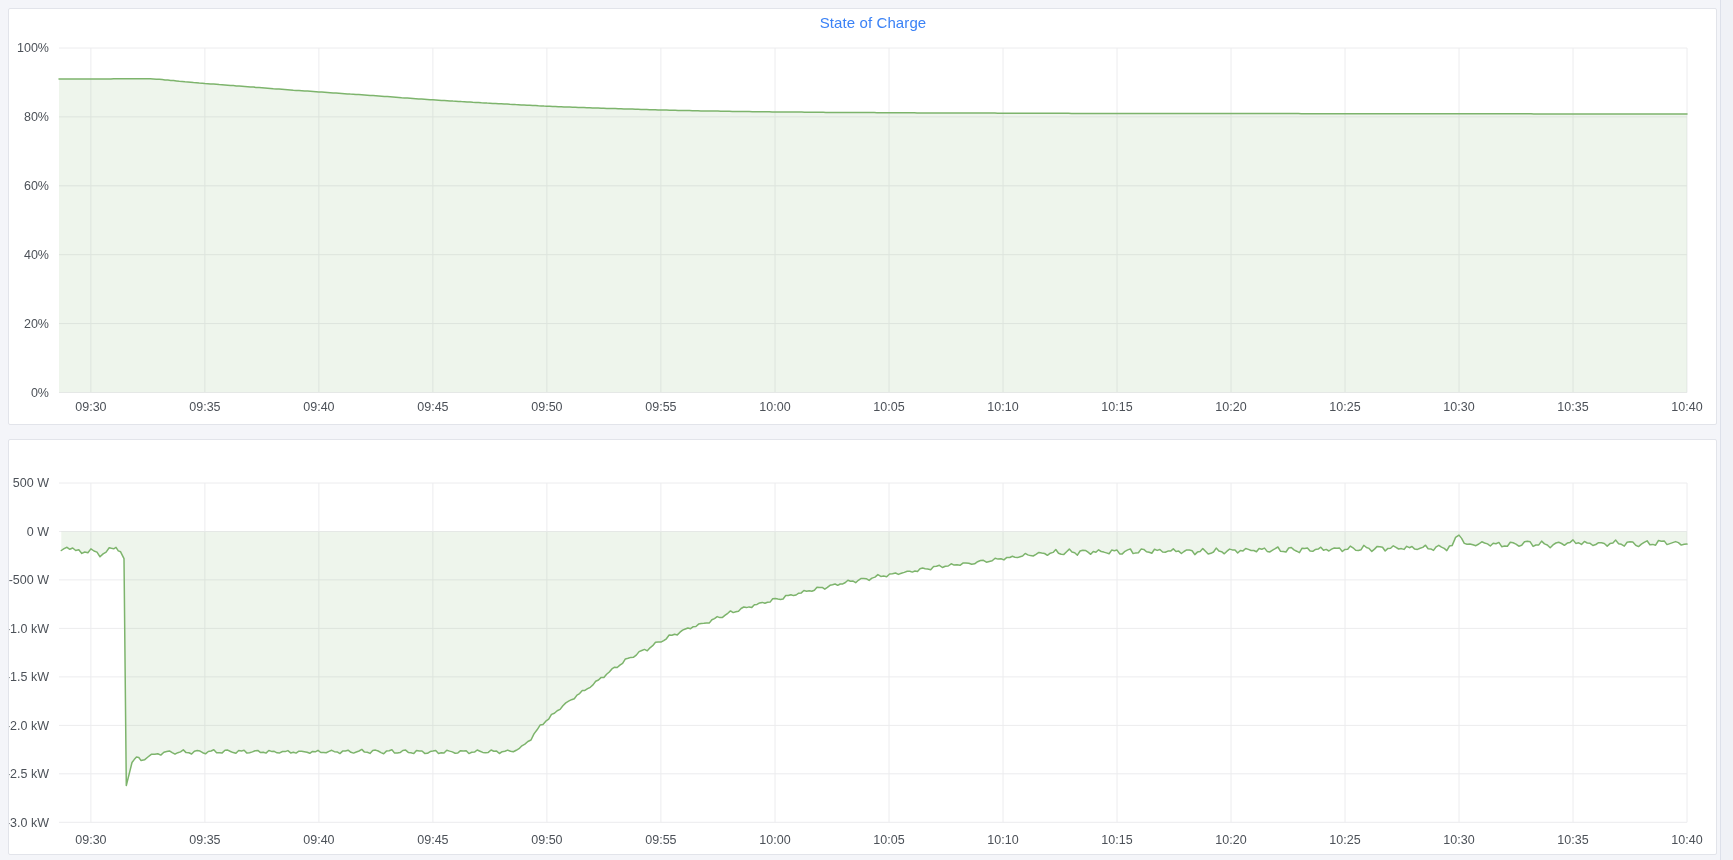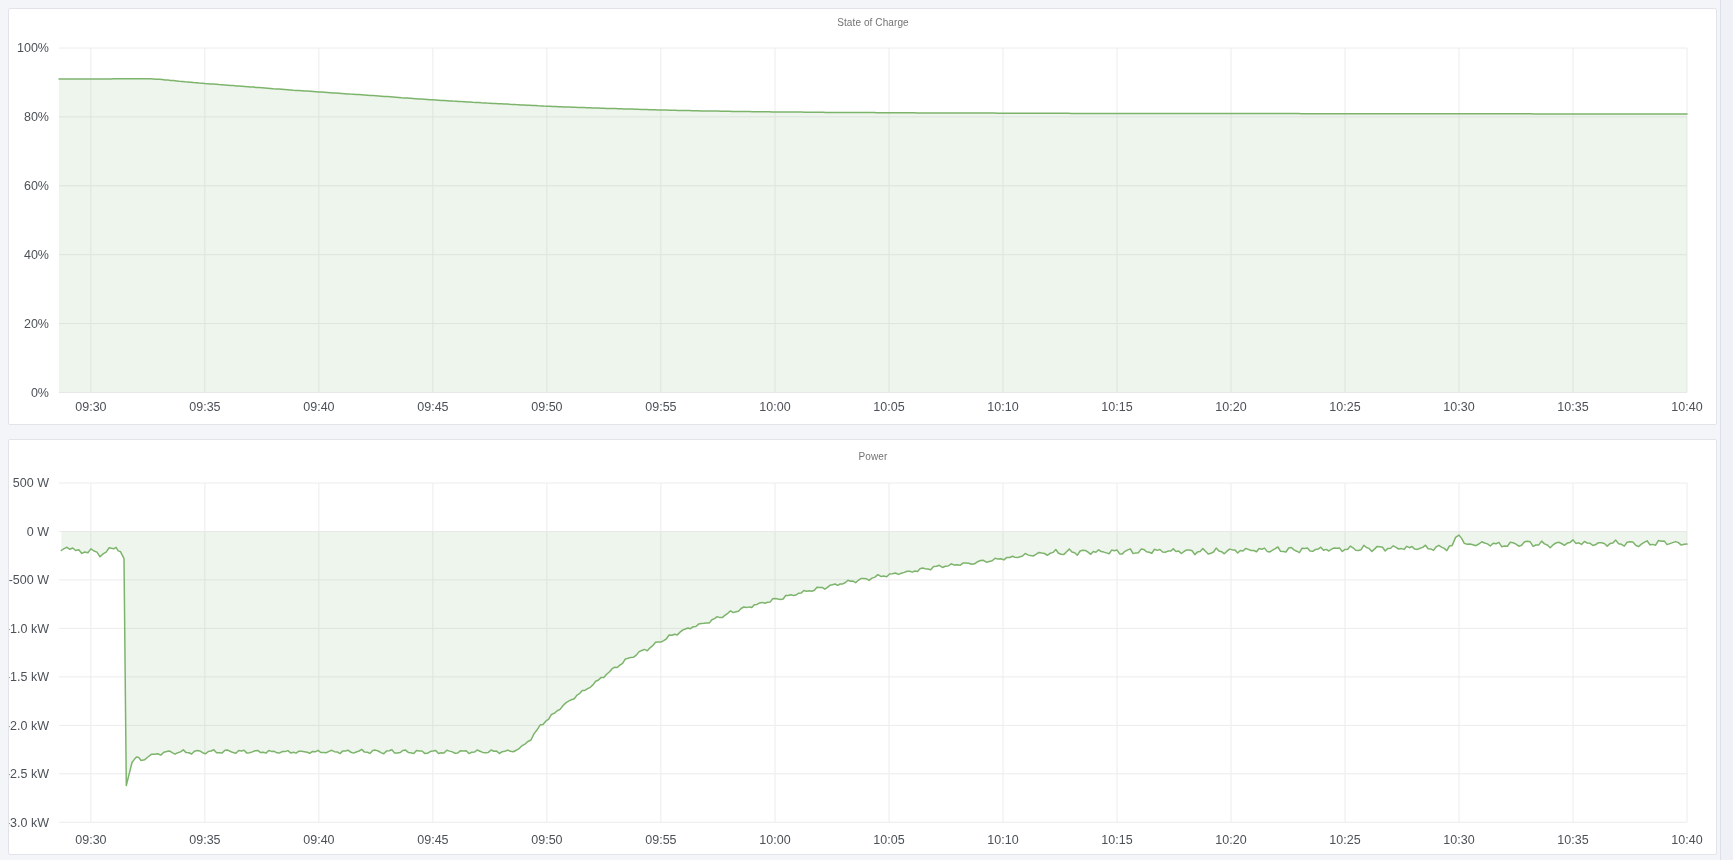--- a/index.html
+++ b/index.html
@@ -9,21 +9,21 @@
     font-family:"Liberation Sans","DejaVu Sans",sans-serif;
   }
   .panel{
     position:absolute;left:8px;width:1707px;
     background:#ffffff;border:1px solid #e2e4ea;border-radius:2px;
   }
   #panel-soc{top:8px;height:415px;}
   #panel-power{top:439px;height:414px;}
   .panel-title{
     position:absolute;top:4px;left:50px;right:29px;height:20px;margin:0;
-    text-align:center;font-size:10px;font-weight:500;color:#737373;
+    text-align:center;font-size:15px;font-weight:500;color:#3b82f6;
     line-height:20px;letter-spacing:.1px;
   }
   #panel-power .panel-title{top:7px;}
   .plot{position:absolute;inset:0;text-align:right;}
   .plot svg{position:absolute;left:0;top:0;}
   .scroll-track{
     position:absolute;top:0;right:0;bottom:0;width:12px;
     background:#f0f1f6;border-left:1px solid #dde0ea;
   }
 </style>
@@ -82,21 +82,20 @@
           <text x="1336.0" y="401.5">10:25</text>
           <text x="1450.0" y="401.5">10:30</text>
           <text x="1564.0" y="401.5">10:35</text>
           <text x="1678.0" y="401.5">10:40</text>
         </g>
       </svg>
     </div>
 </section>
 
 <section class="panel" id="panel-power">
-  <h2 class="panel-title">Power</h2>
   <div class="plot" id="plot-power">
       <svg viewBox="0 0 1705 412" width="1705" height="412">
         <g stroke="#ececee" stroke-width="1">
           <line x1="50" y1="43.0" x2="1678" y2="43.0"></line>
           <line x1="50" y1="91.5" x2="1678" y2="91.5"></line>
           <line x1="50" y1="139.9" x2="1678" y2="139.9"></line>
           <line x1="50" y1="188.4" x2="1678" y2="188.4"></line>
           <line x1="50" y1="236.9" x2="1678" y2="236.9"></line>
           <line x1="50" y1="285.4" x2="1678" y2="285.4"></line>
           <line x1="50" y1="333.8" x2="1678" y2="333.8"></line>

